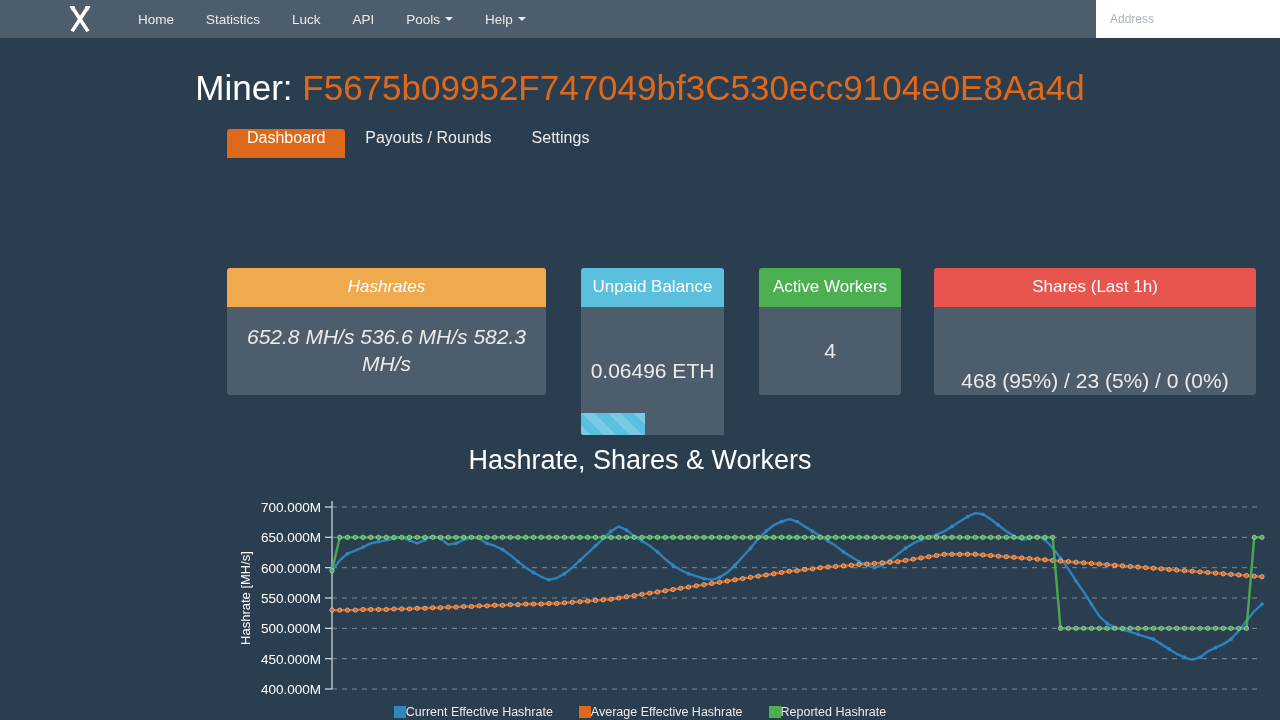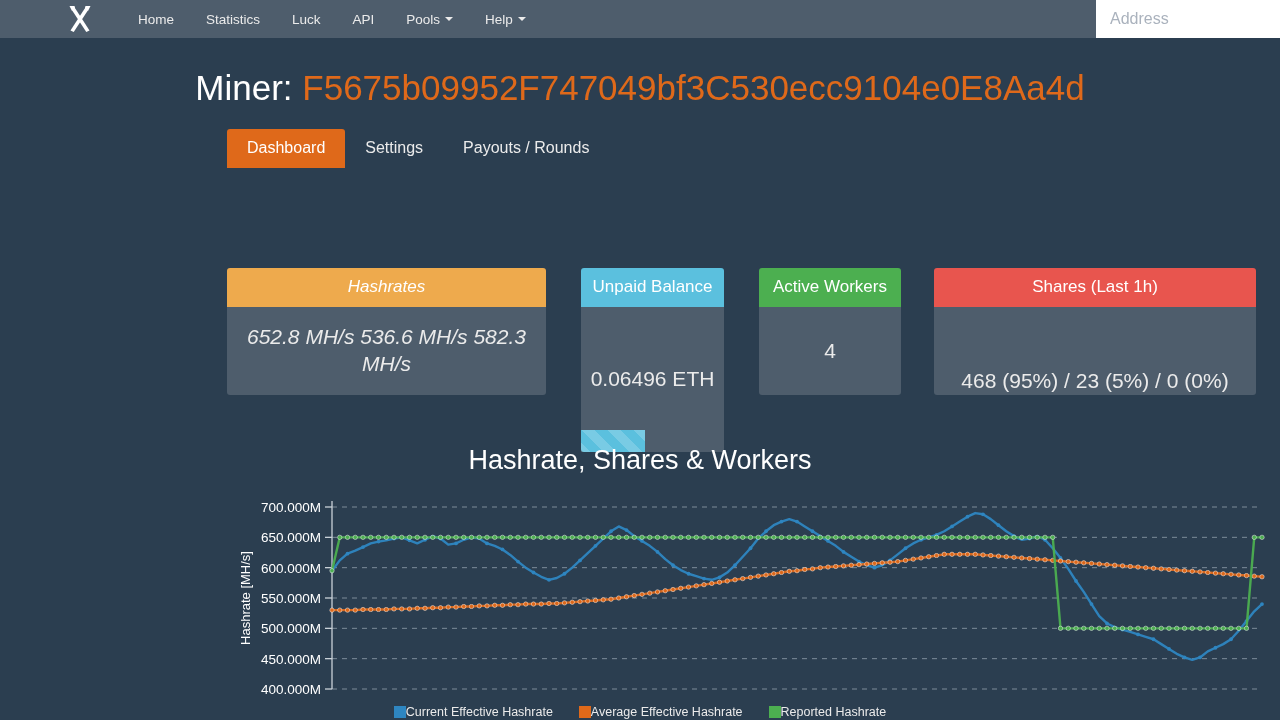--- a/index.html
+++ b/index.html
@@ -35,42 +35,42 @@
     border-right: 4px solid transparent;
     border-top: 4px solid #ebebeb;
   }
   .nav-search {
     position: absolute; right: 0; top: 0;
     width: 184px; height: 38px;
     background: #ffffff;
     border: none; outline: none;
     padding: 0 14px;
     font-family: "Liberation Sans", sans-serif;
-    font-size: 16px; color: #2b3e50;
+    font-size: 12px; color: #2b3e50;
   }
   .nav-search::placeholder { color: #aab2bd; }
 
   
   .page { position: absolute; top: 38px; left: 0; width: 1280px; height: 682px; }
 
   .miner-title {
     position: absolute; top: 30px; left: 0; width: 1280px;
     text-align: center;
     font-size: 35px; font-weight: 400;
     color: #ffffff; white-space: nowrap;
   }
   .miner-title .addr { color: #df691a; }
 
   
   .tabs {
     position: absolute; top: 91px; left: 227px;
     display: flex; align-items: stretch;
   }
   .tab {
-    padding: 10px 20px 11px 20px;
+    padding: 0 20px 11px 20px;
     font-size: 16px; color: #ebebeb;
     cursor: pointer; white-space: nowrap;
     border-radius: 3px 3px 0 0;
   }
   .tab.active { background: #df691a; color: #ffffff; }
 
   
   .cards { position: absolute; top: 190px; left: 0; width: 1280px; height: 180px; }
   .card { position: absolute; }
   .card-head {
@@ -86,21 +86,21 @@
     border-radius: 0 0 3px 3px;
   }
   .card-value { font-size: 21px; line-height: 1.25; }
 
   #card-hashrates { left: 227px; top: 40px; width: 319px; font-style: italic; }
   #card-hashrates .card-head { background: #eeaa4d; }
   #card-hashrates .card-body { height: 88px; display: flex; align-items: center; justify-content: center; padding: 0 12px; }
 
   #card-balance { left: 581px; top: 40px; width: 143px; }
   #card-balance .card-head { background: #5bc0de; }
-  #card-balance .card-body { height: 145px; display: flex; flex-direction: column; align-items: center; justify-content: center; position: relative; border-radius: 0; }
+  #card-balance .card-body { height: 128px; display: flex; flex-direction: column; align-items: center; justify-content: center; position: relative; border-radius: 0; }
   .progress-wrap {
     position: absolute; left: 0; bottom: 0;
     width: 143px; height: 22px;
     background: #4e5d6c;
     border-radius: 0 0 3px 3px;
     overflow: hidden;
   }
   .progress-bar {
     height: 100%;
     background-color: #5bc0de;
@@ -176,22 +176,22 @@
 </div>
 
 <div class="page">
 
   <div class="miner-title">
     <span>Miner: </span><span class="addr">F5675b09952F747049bf3C530ecc9104e0E8Aa4d</span>
   </div>
 
   <div class="tabs">
     <div class="tab active"><span>Dashboard</span></div>
+    <div class="tab"><span>Payouts / Rounds</span></div>
     <div class="tab"><span>Settings</span></div>
-    <div class="tab"><span>Payouts / Rounds</span></div>
   </div>
 
   <div class="cards">
 
     <div class="card" id="card-hashrates">
       <div class="card-head" style="background: rgb(238, 170, 77);">Hashrates</div>
       <div class="card-body">
         <div class="card-value">652.8 MH/s  536.6 MH/s 582.3 MH/s</div>
       </div>
     </div>

